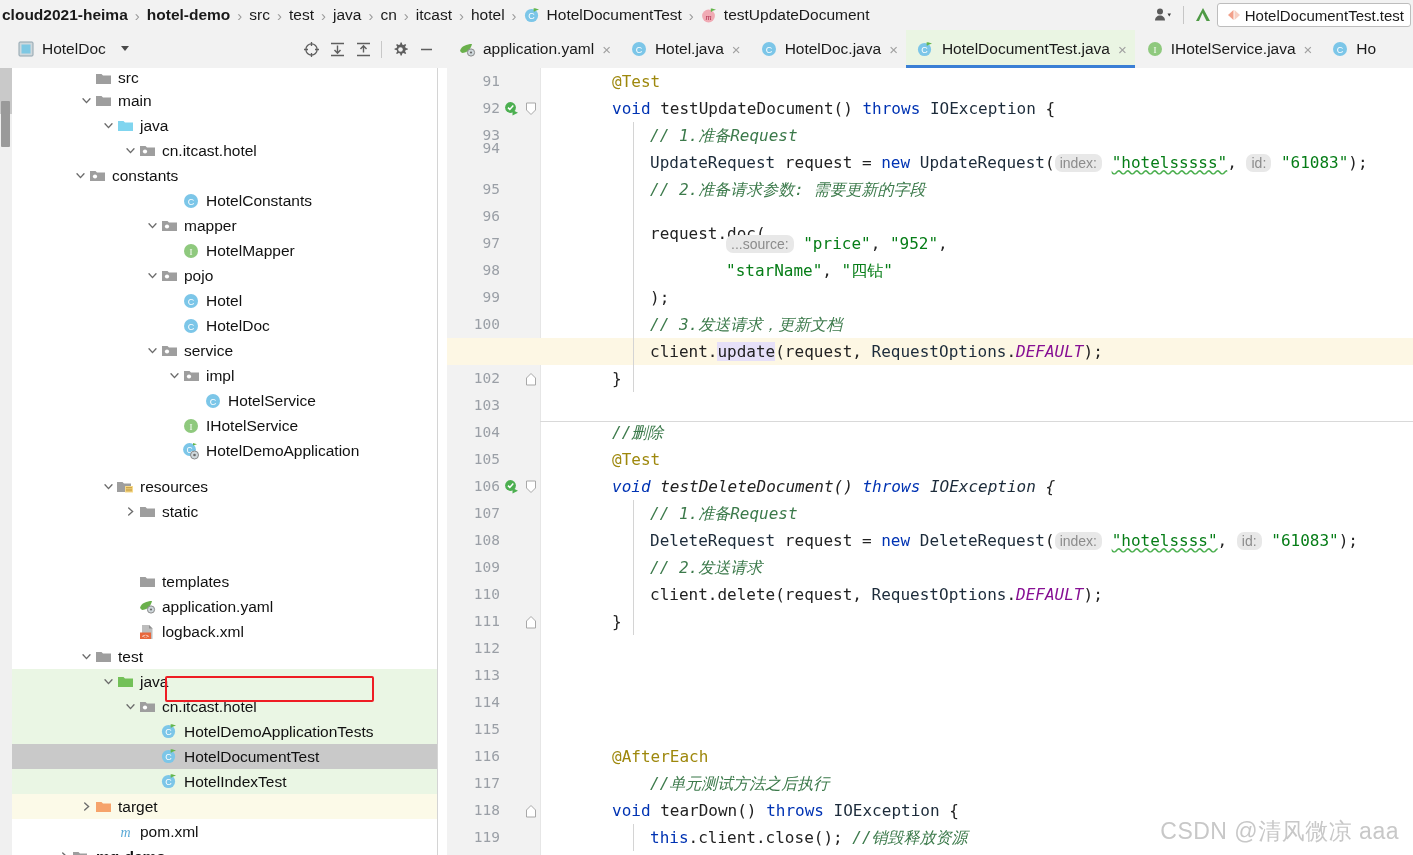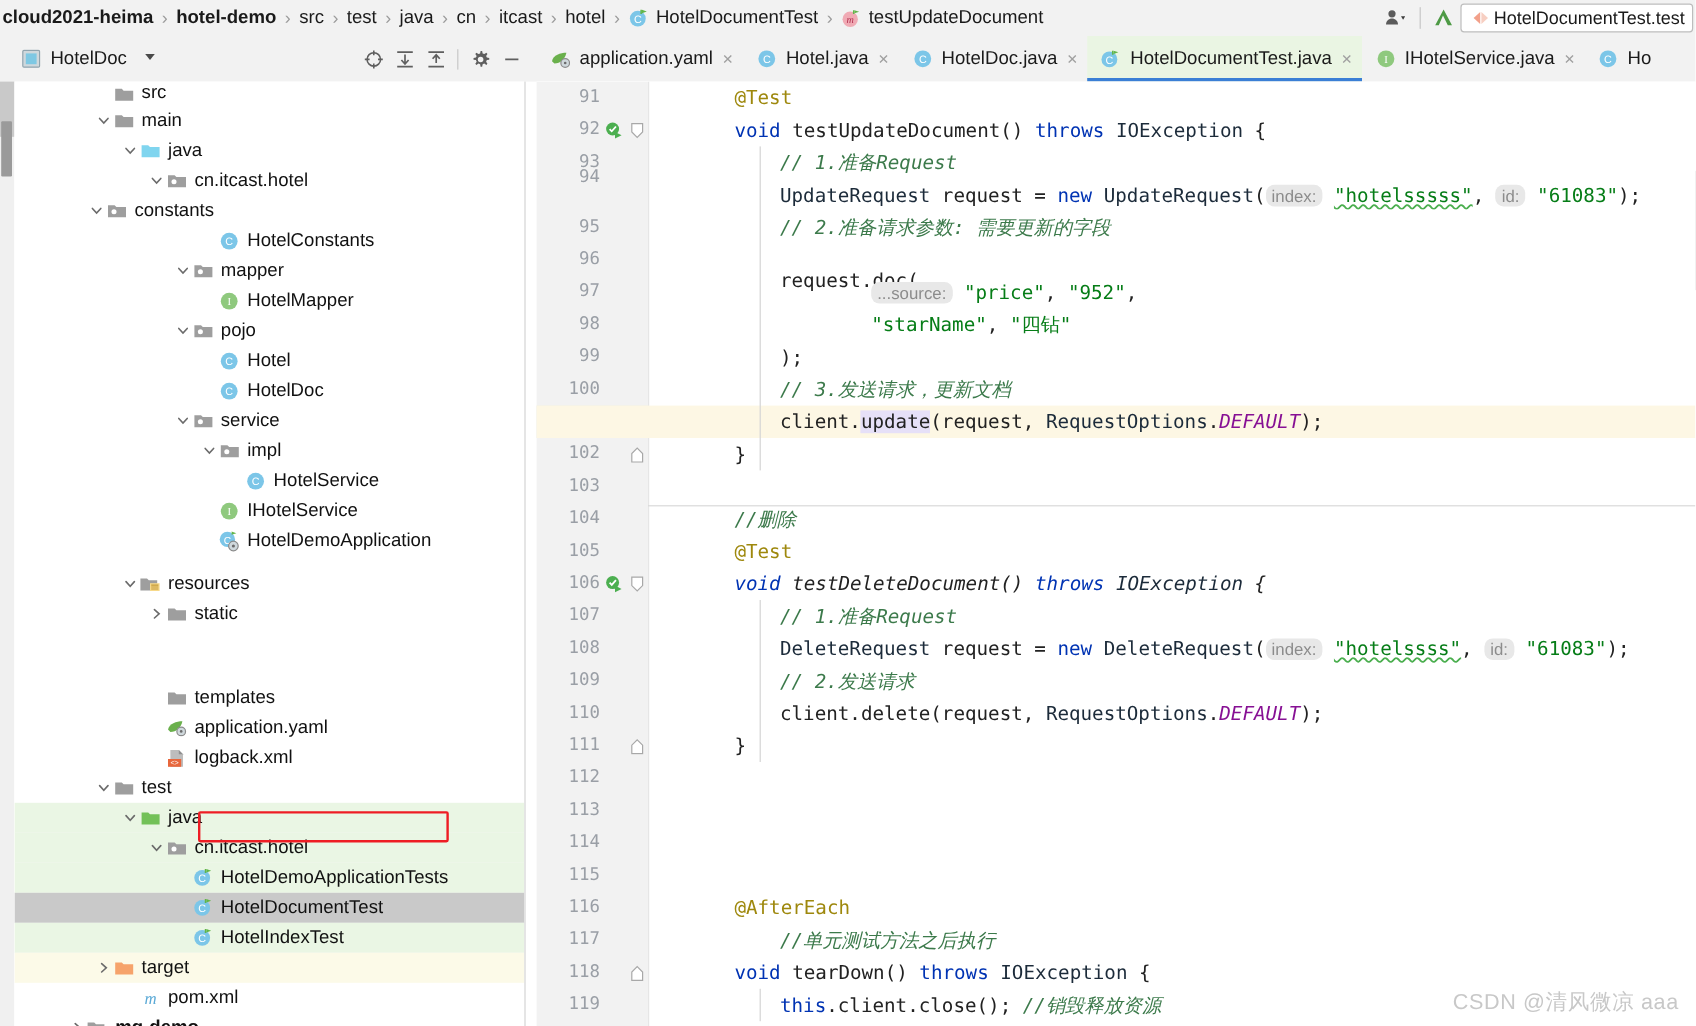--- a/index.html
+++ b/index.html
@@ -134,21 +134,21 @@
   .typo { text-decoration: underline wavy #4caf50; text-decoration-skip-ink: none; }
   .hl { background: #e6e0f8; }
   .indent-guide {
     position: absolute; width: 1px; background: #d4d4d4;
   }
   #sep-104 { position: absolute; left: 93px; right: 0; top: 353px; height: 1px; background: #d9d9d9; }
 
   
   #watermark {
     position: absolute; right: 14px; bottom: 8px;
-    font-size: 18px; color: #c8c8c8; letter-spacing: 0.5px;
+    font-size: 23px; color: #c8c8c8; letter-spacing: 0.5px;
     font-family: "Liberation Sans", sans-serif; white-space: nowrap;
   }
 </style>
 </head>
 <body>
 
 <div id="navbar">
   <div id="crumbs">
       <span class="crumb bold">
         <span>cloud2021-heima</span>

